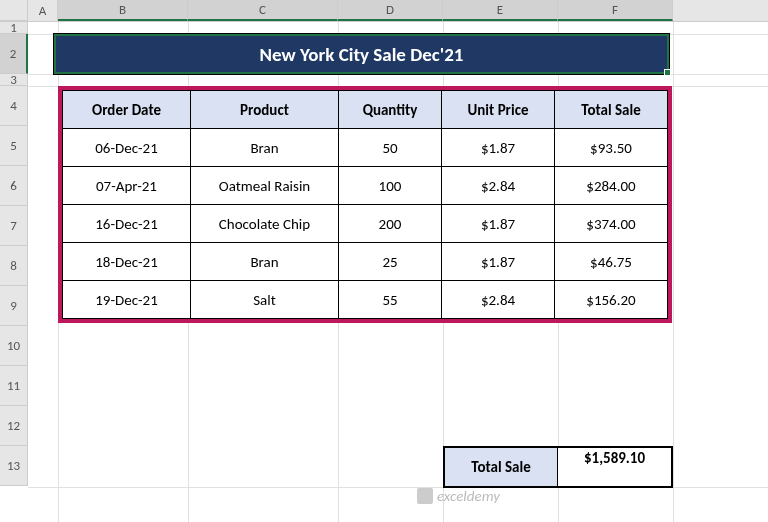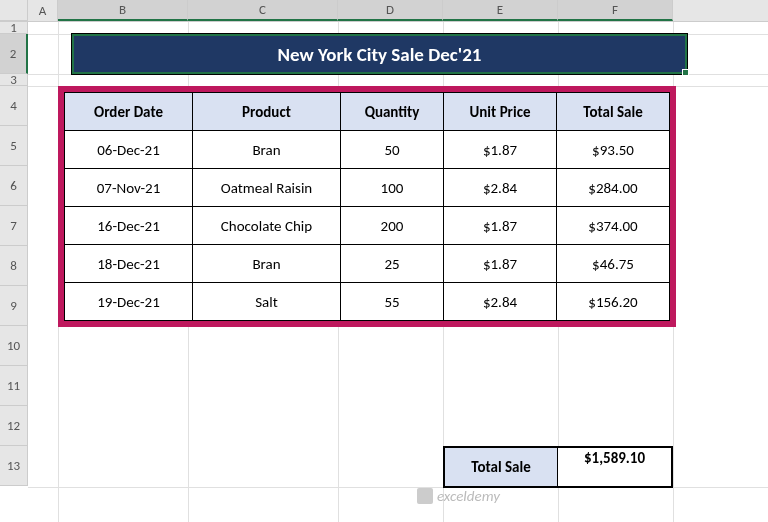--- a/index.html
+++ b/index.html
@@ -89,21 +89,21 @@
     border-right: 1px solid #e0e0e0;
   }
   .gridlines-h {
     position: absolute;
     left: 0; right: -100px;
     border-bottom: 1px solid #e0e0e0;
   }
   
   .title-cell {
     position: absolute;
-    left: 44px;
+    left: 26px;
     top: 12px;
     width: 615px;
     height: 40px;
     background: #1f3864;
     color: #fff;
     font-weight: bold;
     font-size: 19px;
     display: flex;
     align-items: center;
     justify-content: center;
@@ -117,21 +117,21 @@
     width: 7px;
     height: 7px;
     background: #217346;
     border: 1px solid #fff;
   }
   
   .data-table {
     position: absolute;
     left: 30px;
     top: 64px;
-    border: 6px solid #be185d;
+    border: 4px solid #be185d;
     background: #fff;
   }
   .data-table table {
     border-collapse: collapse;
   }
   .data-table th, .data-table td {
     border: 1px solid #000;
     text-align: center;
     height: 38px;
     vertical-align: middle;
@@ -256,21 +256,21 @@
         </thead>
         <tbody id="data-body">
             <tr>
               <td>06-Dec-21</td>
               <td>Bran</td>
               <td>50</td>
               <td>$1.87</td>
               <td>$93.50</td>
             </tr>
             <tr>
-              <td>07-Nov-21</td>
+              <td>07-Apr-21</td>
               <td>Oatmeal Raisin</td>
               <td>100</td>
               <td>$2.84</td>
               <td>$284.00</td>
             </tr>
             <tr>
               <td>16-Dec-21</td>
               <td>Chocolate Chip</td>
               <td>200</td>
               <td>$1.87</td>

